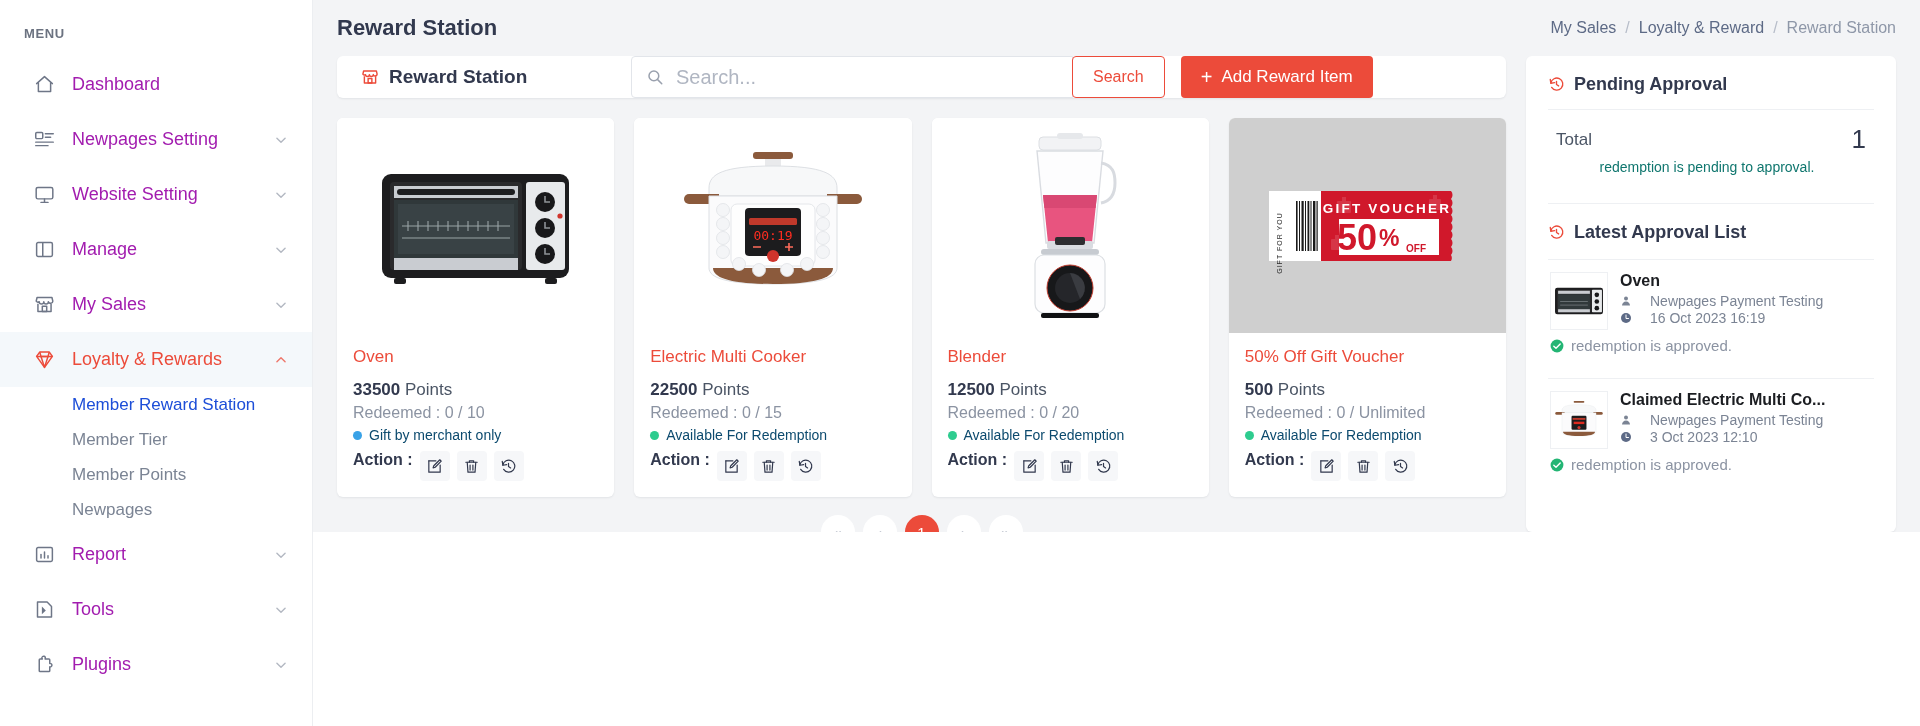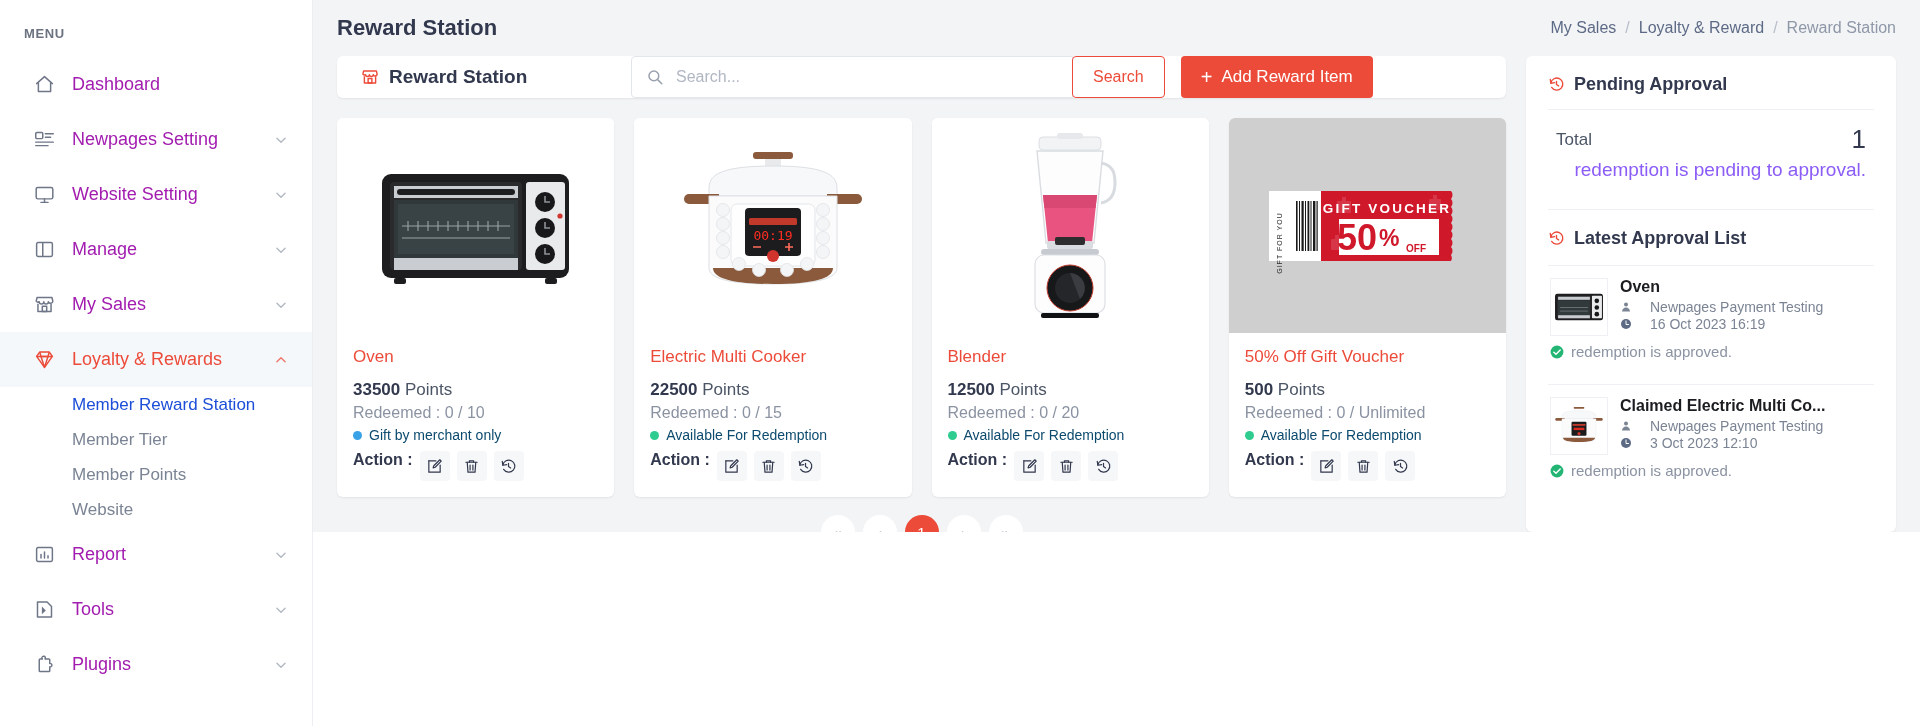--- a/index.html
+++ b/index.html
@@ -81,21 +81,21 @@
   }
   .toolbar-title .shop-ico { margin-right: 10px; display: flex; }
   .search-wrap { display: flex; align-items: center; flex: 1 1 auto; }
   .search-box {
     display: flex; align-items: center; flex: 1 1 auto; max-width: 442px;
     height: 42px; border: 1px solid #e2e5ea; border-radius: 4px 0 0 4px;
     padding: 0 14px; background: #fff;
   }
   .search-box .mag { flex: 0 0 18px; margin-right: 12px; display: flex; }
   .search-box input {
-    border: 0; outline: 0; flex: 1 1 auto; font-size: 16px;
+    border: 0; outline: 0; flex: 1 1 auto; font-size: 20px;
     color: #5d6a86; font-family: inherit; background: transparent;
   }
   .search-box input::placeholder { color: #b0b6c2; }
   .btn-search {
     height: 42px; padding: 0 20px; border: 1px solid #ec4b3a;
     background: #fff; color: #ec4b3a; font-size: 16px; border-radius: 4px;
     cursor: pointer; font-family: inherit; margin-left: -1px;
   }
   .btn-add {
     height: 42px; padding: 0 20px; border: 0; background: #ec4b3a; color: #fff;
@@ -153,21 +153,21 @@
     display: flex; align-items: center; gap: 9px;
     font-size: 18px; font-weight: bold; color: #32394e; margin-bottom: 4px;
   }
   .rc-divider { height: 1px; background: #eef0f3; margin: 14px 0 0 0; }
   .total-row {
     display: flex; align-items: center; justify-content: space-between;
     padding: 14px 8px 0 8px;
   }
   .total-lbl { font-size: 17px; color: #4b5565; }
   .total-val { font-size: 26px; color: #32394e; }
-  .total-sub { text-align: right; font-size: 19px; color: #8b5cf6; padding: 4px 8px 14px 0; }
+  .total-sub { text-align: center; font-size: 14px; color: #0f766e; padding: 4px 8px 14px 0; }
 
   .appr-item { padding: 12px 2px 10px 2px; }
   .appr-row { display: flex; gap: 12px; }
   .appr-thumb {
     width: 58px; height: 58px; flex: 0 0 58px; border: 1px solid #eef0f3;
     background: #fff; display: flex; align-items: center; justify-content: center;
     overflow: hidden;
   }
   .appr-info { flex: 1 1 auto; min-width: 0; }
   .appr-name {
@@ -277,21 +277,21 @@
     <div class="sub-item active">
       <span>Member Reward Station</span>
     </div>
     <div class="sub-item">
       <span>Member Tier</span>
     </div>
     <div class="sub-item">
       <span>Member Points</span>
     </div>
     <div class="sub-item">
-      <span>Website</span>
+      <span>Newpages</span>
     </div>
 
     <div class="nav-item">
       <span class="ico">
         <svg viewBox="0 0 24 24" fill="none" stroke="#6e7687" stroke-width="1.7" stroke-linecap="round" stroke-linejoin="round">
             <rect x="3" y="4" width="18" height="16" rx="1.6"></rect>
             <line x1="8" y1="16" x2="8" y2="12"></line>
             <line x1="12" y1="16" x2="12" y2="9"></line>
             <line x1="16" y1="16" x2="16" y2="13.5"></line>
           </svg>

